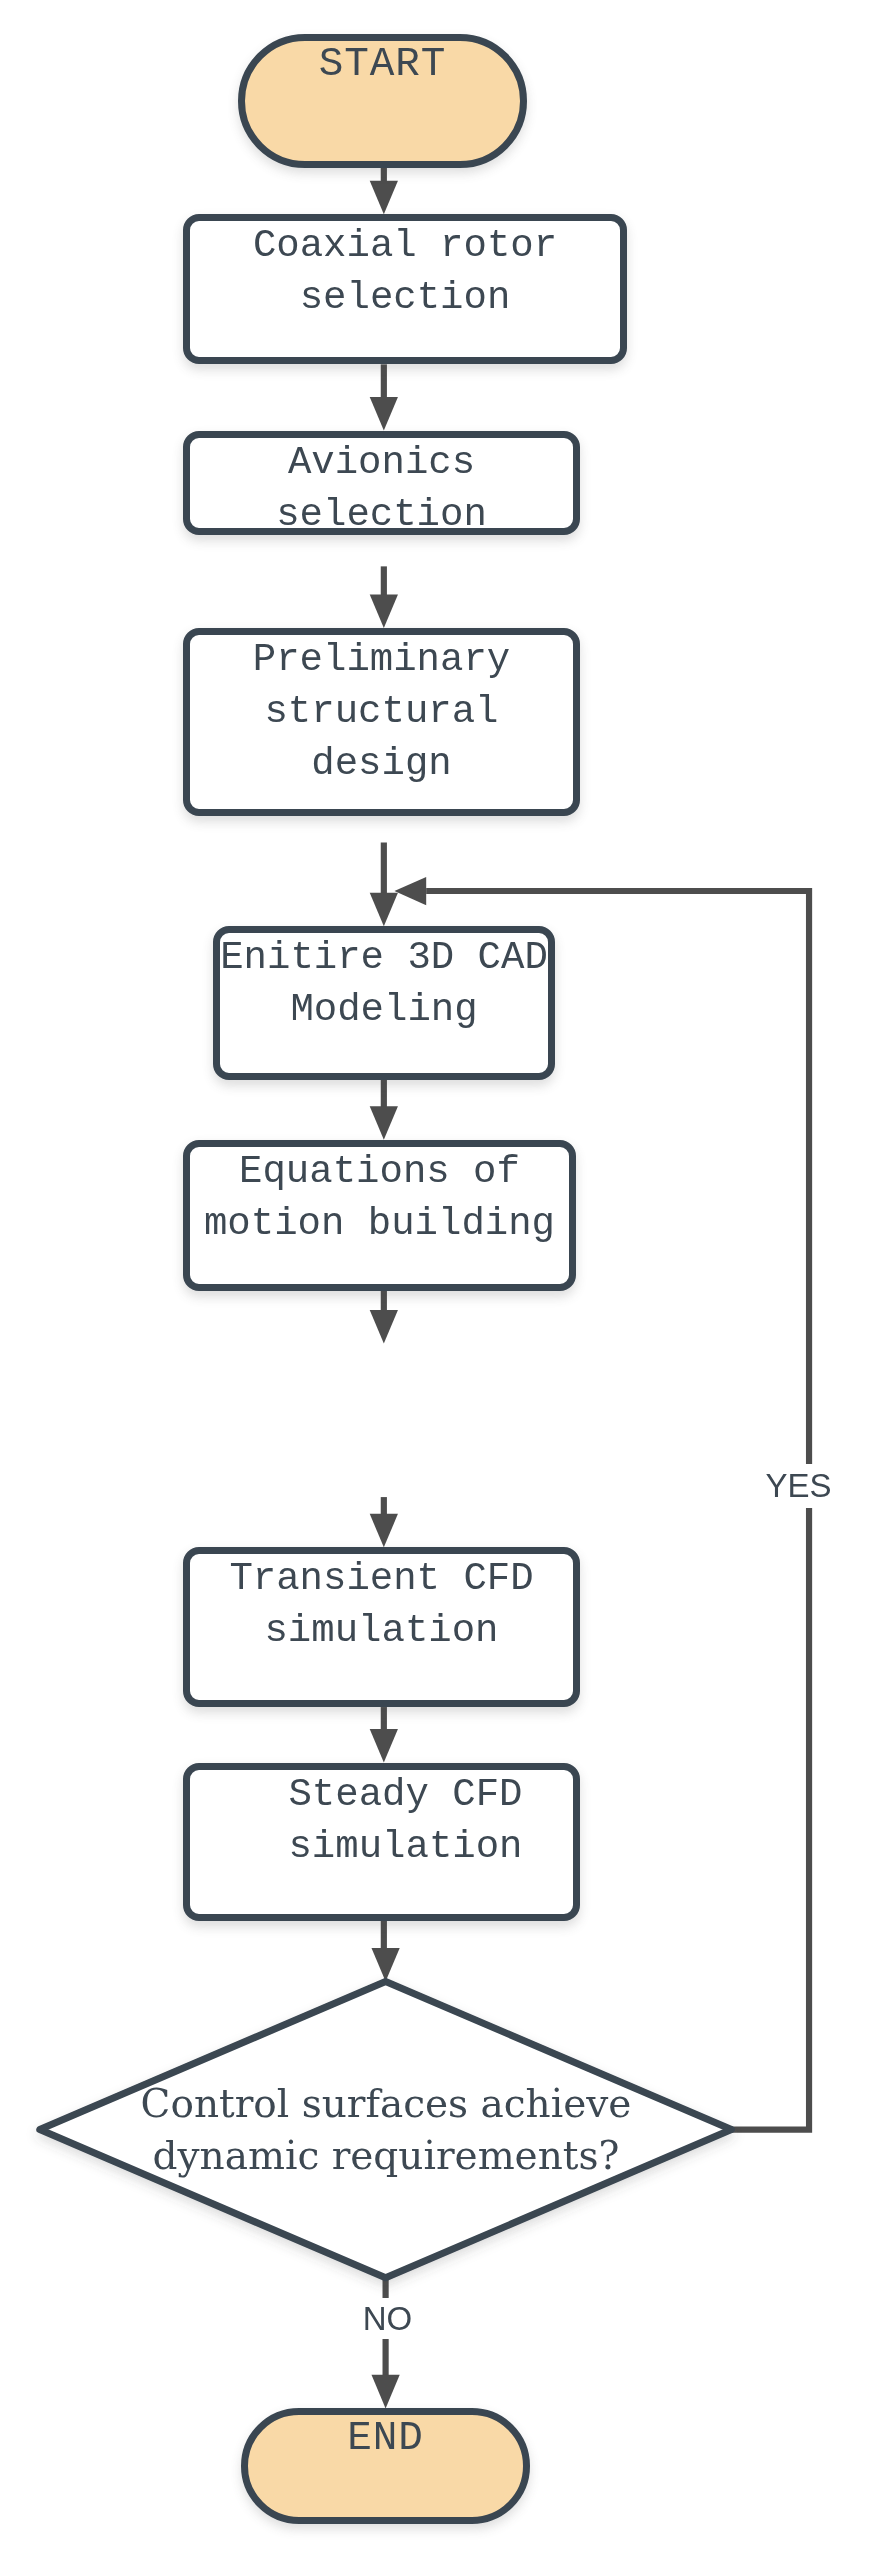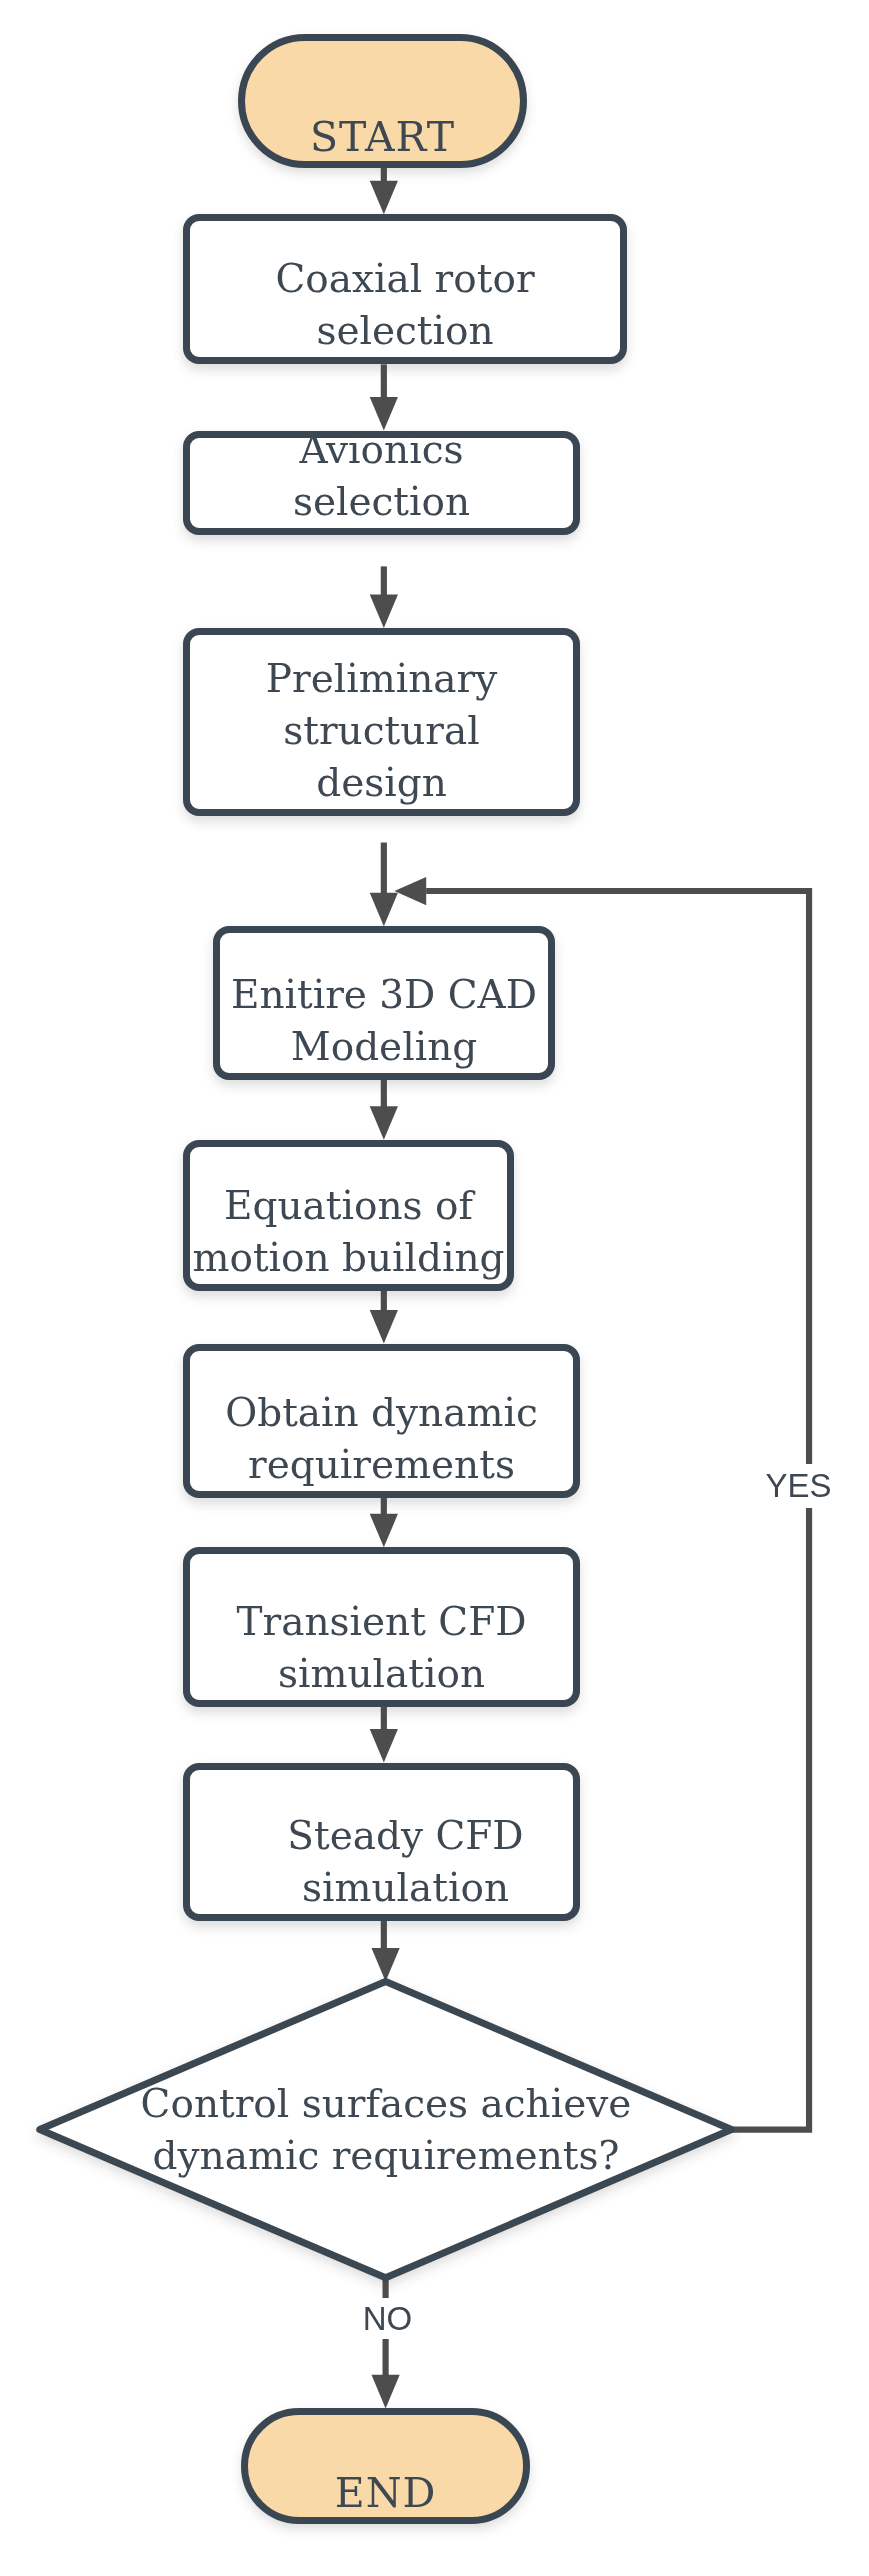--- a/index.html
+++ b/index.html
@@ -23,26 +23,27 @@
   .edge-head{fill:var(--arrow-color);stroke:none;}
   .diamond-shape{
     fill:var(--process-fill);
     stroke:var(--node-border);
     stroke-width:8;
     stroke-linejoin:round;
   }
   .node{
     position:absolute;
     box-sizing:border-box;
-    display:flex;align-items:flex-end;justify-content:center;
+    display:flex;align-items:flex-start;justify-content:center;
     text-align:center;
     color:var(--text-color);
     background:var(--process-fill);
     border:7px solid var(--node-border);
     box-shadow:0 5.3px 10.6px rgba(70,70,70,0.18);
+    font-family:Liberation Mono, monospace;
   }
   .process{border-radius:16px;font-size:39px;line-height:1.33;}
   .terminator{
     border-radius:71px;
     background:var(--terminator-fill);
     font-size:41px;
     letter-spacing:0.9px;
   }
   .node-label{white-space:pre-line;}
   .decision-label{
@@ -128,29 +129,25 @@
     <span class="node-label">Preliminary
 structural
 design</span>
   </div>
 
   <div class="node process" style="left:170px;top:926px;width:342px;height:154px;margin-left:43px;">
     <span class="node-label">Enitire 3D CAD
 Modeling</span>
   </div>
 
-  <div class="node process" style="left:183px;top:1140px;width:331px;height:151px;">
+  <div class="node process" style="left:183px;top:1140px;width:393px;height:151px;">
     <span class="node-label">Equations of
 motion building</span>
   </div>
 
-  <div class="node process" style="left:183px;top:1344px;width:397px;height:154px;">
-    <span class="node-label">Obtain dynamic
-requirements</span>
-  </div>
 
   <div class="node process" style="left:183px;top:1547px;width:397px;height:160px;">
     <span class="node-label">Transient CFD
 simulation</span>
   </div>
 
   <div class="node process" style="left:183px;top:1763px;width:397px;height:158px;padding-left:48px;">
     <span class="node-label">Steady CFD
 simulation</span>
   </div>

